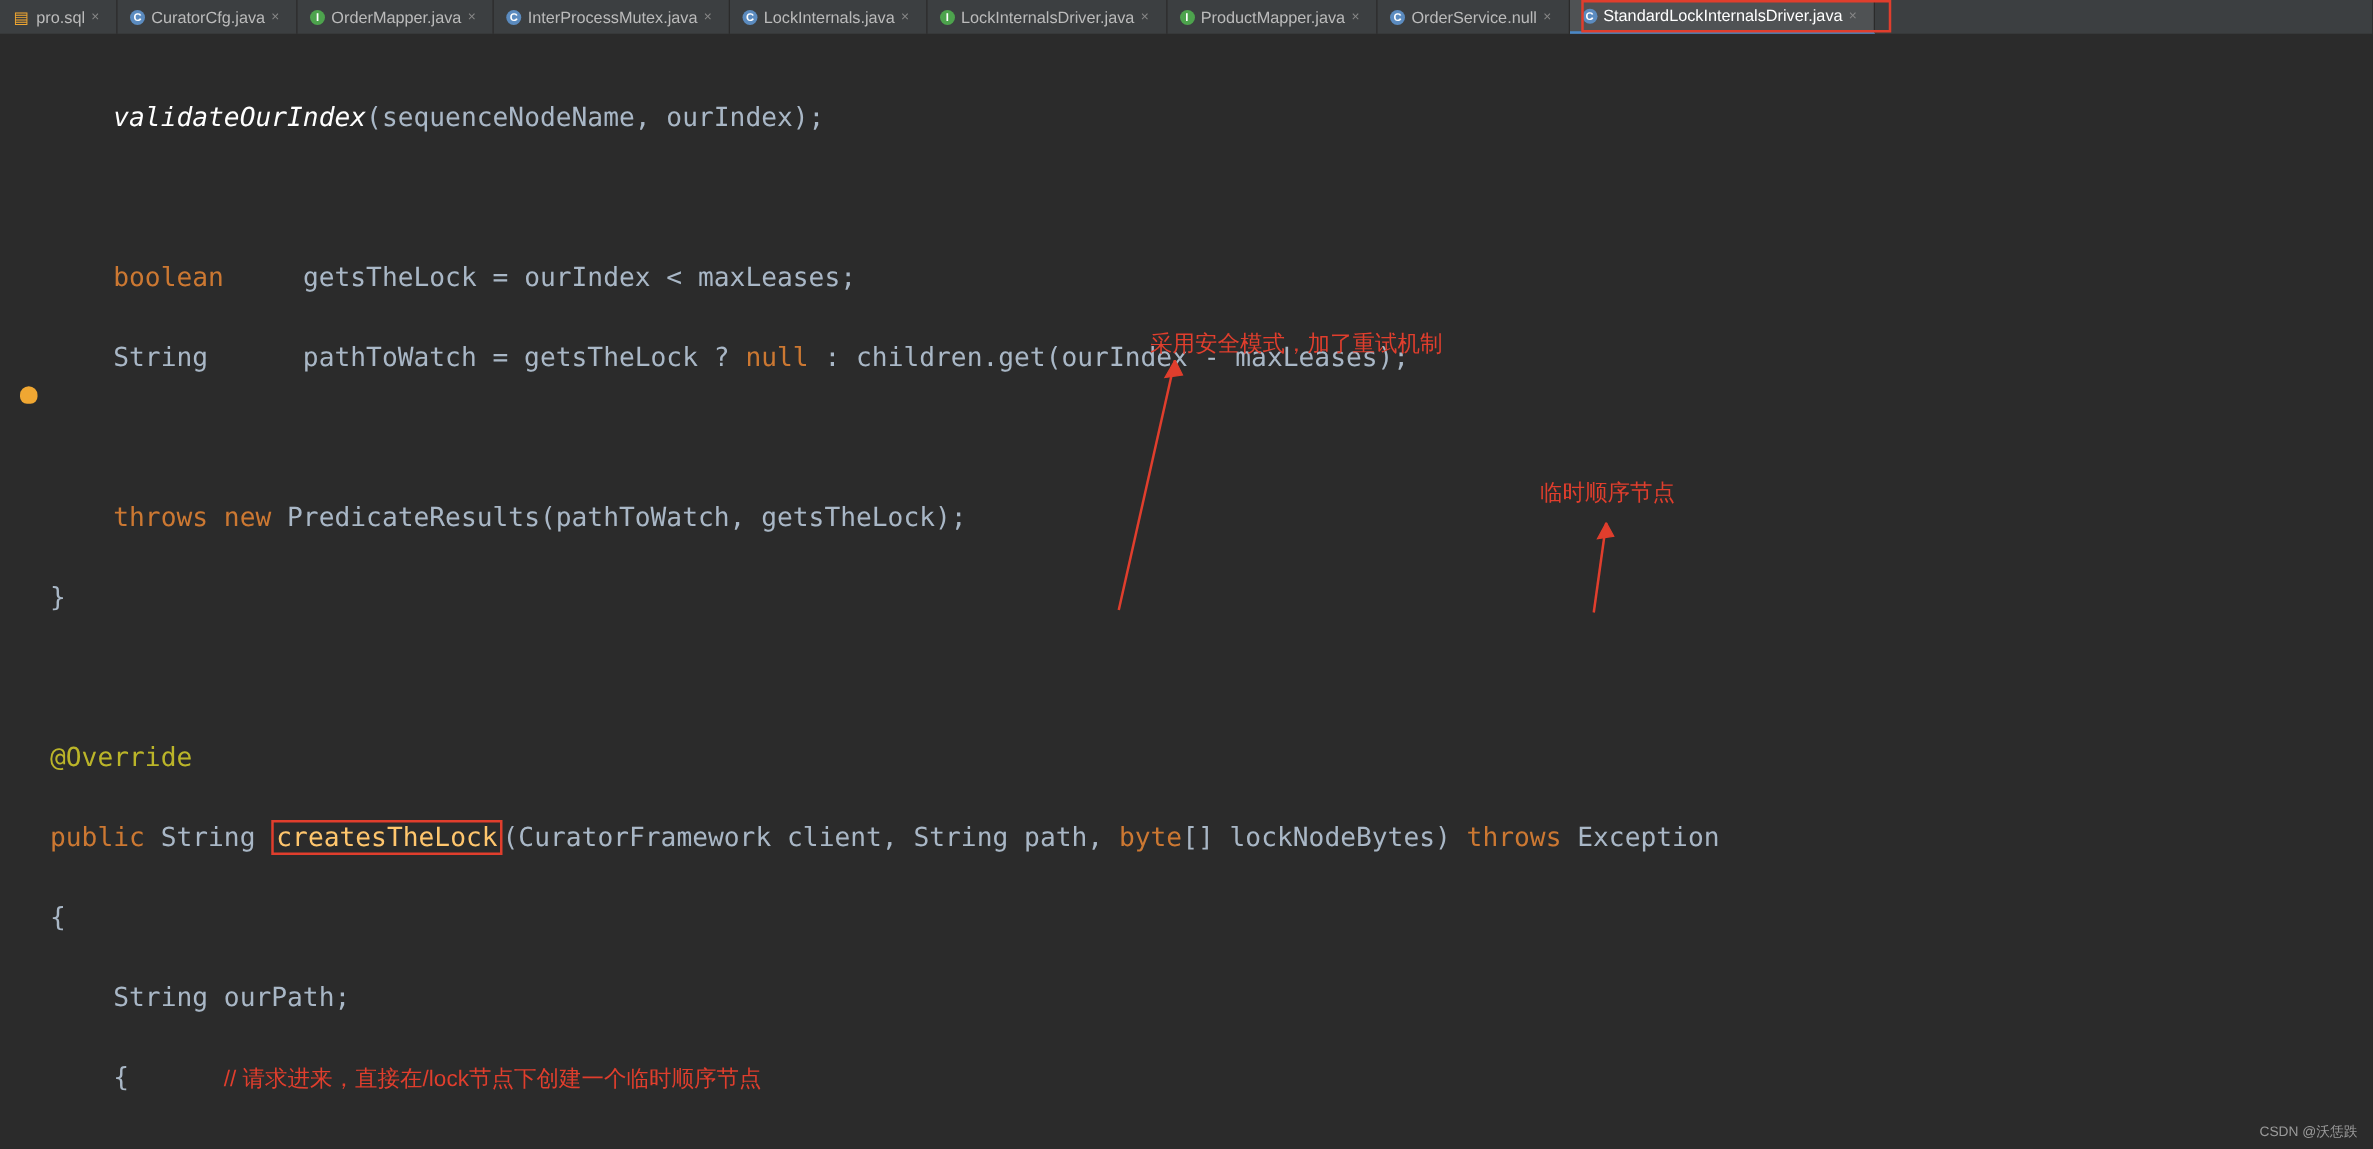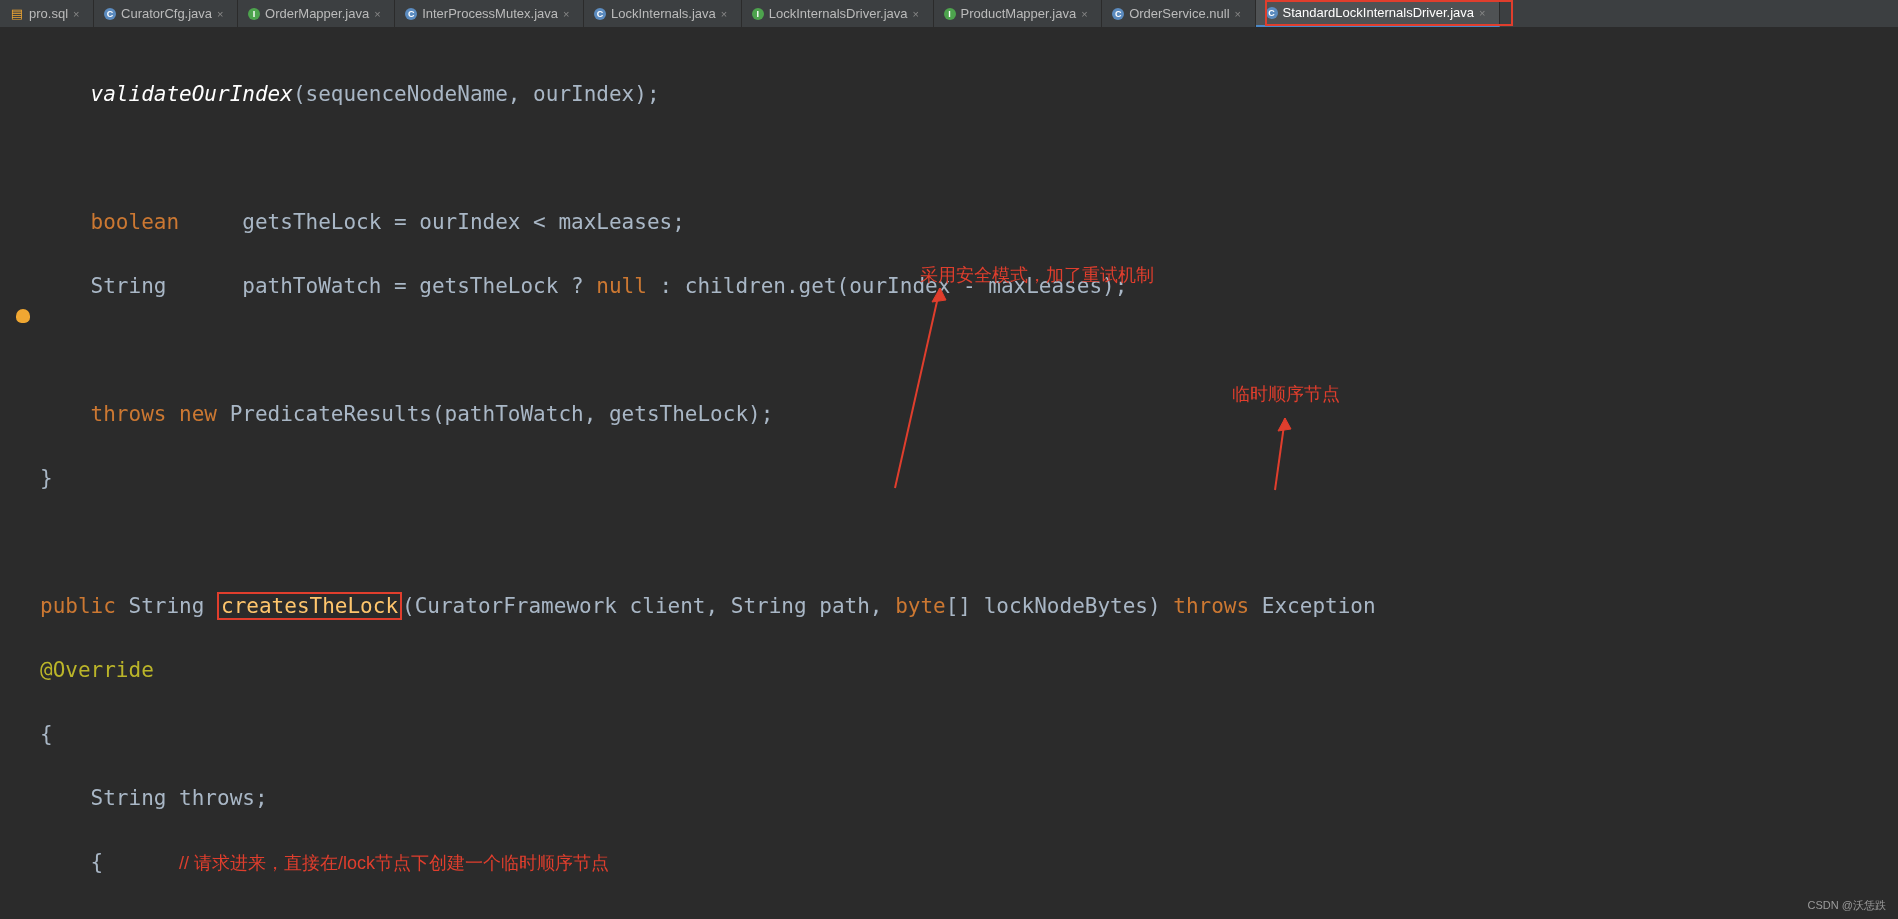--- a/index.html
+++ b/index.html
@@ -157,24 +157,24 @@
 
 <div class="code-area">
 <div>    <span class="ital">validateOurIndex</span><span>(sequenceNodeName, ourIndex);</span></div>
 <div> </div>
 <div>    <span class="kw">boolean</span><span>     getsTheLock = ourIndex &lt; maxLeases;</span></div>
 <div>    <span>String      pathToWatch = getsTheLock ? </span><span class="kw">null</span><span> : children.get(ourIndex - maxLeases);</span></div>
 <div> </div>
 <div>    <span class="kw">throws new </span><span>PredicateResults(pathToWatch, getsTheLock);</span></div>
 <div><span>}</span></div>
 <div> </div>
+<div><span class="ann">@Override</span></div>
 <div><span class="kw">public </span><span>String </span><span class="fn red-box">createsTheLock</span><span>(CuratorFramework client, String path, </span><span class="kw">byte</span><span>[] lockNodeBytes) </span><span class="kw">throws </span><span>Exception</span></div>
-<div><span class="ann">@Override</span></div>
 <div><span>{</span></div>
-<div>    <span>String throws;</span></div>
+<div>    <span>String ourPath;</span></div>
 <div>    <span>{</span>      <span class="annotation" style="position:static;">// 请求进来，直接在/lock节点下创建一个临时顺序节点</span></div>
 
 
 
 
 
 
 
 
 </div>

